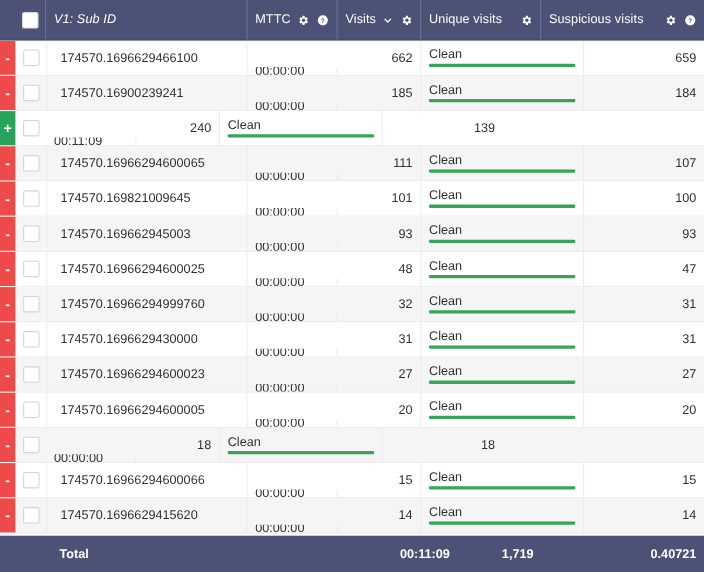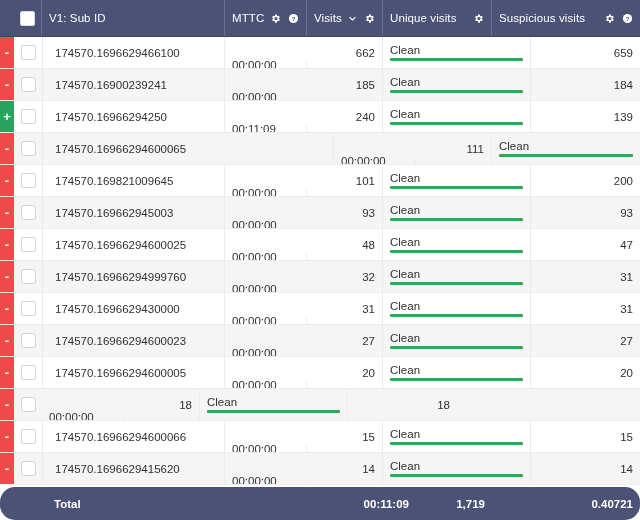--- a/index.html
+++ b/index.html
@@ -55,21 +55,21 @@
   }
   .th:last-child { border-right: none; }
 
   .th-flag { width: 14px; flex: 0 0 14px; padding: 0; border-right: none; }
   .th-check {
     width: 28px; flex: 0 0 28px;
     justify-content: center;
     border-right: 1px solid #6a7094;
     padding: 0;
   }
-  .th-subid { flex: 1 1 auto; }
+  .th-subid { flex: 1 1 auto; font-style: italic; }
   .th-mttc  { width: 82px;  flex: 0 0 82px; }
   .th-visits{ width: 76px;  flex: 0 0 76px; }
   .th-susp  { width: 148px; flex: 0 0 148px; }
   .th-uniq  { width: 109px; flex: 0 0 109px; }
 
   .th .label { margin-right: auto; }
   .th .icons { display: flex; align-items: center; gap: 7px; }
 
   .hdr-check {
     width: 13px; height: 13px;
@@ -162,21 +162,20 @@
   }
 
   
   .tfoot {
     display: flex;
     height: 33px;
     flex: 0 0 33px;
     background: #4b5275;
     color: #ffffff;
     align-items: stretch;
-    border-radius: 15px;
   }
   .tf {
     display: flex;
     align-items: center;
     box-sizing: border-box;
     font-size: 11.5px;
     font-weight: 700;
     padding: 0 7px;
     white-space: nowrap;
     overflow: hidden;
@@ -296,55 +295,55 @@
             <span class="susp-label">Clean</span>
             <span class="susp-bar" style="width: calc(100% - 14px);"></span>
           </div>
           <div class="td td-uniq">184</div>
         </div>
         <div class="tr">
           <div class="td td-flag flag-pos">+</div>
           <div class="td td-check">
             <span class="row-check"></span>
           </div>
-          <div class="td td-subid">174570.16966294250</div>
           <div class="td td-mttc">00:11:09</div>
           <div class="td td-visits">240</div>
           <div class="td td-susp">
             <span class="susp-label">Clean</span>
             <span class="susp-bar" style="width: calc(100% - 14px);"></span>
           </div>
           <div class="td td-uniq">139</div>
         </div>
         <div class="tr alt">
           <div class="td td-flag flag-neg">-</div>
           <div class="td td-check">
             <span class="row-check"></span>
           </div>
           <div class="td td-subid">174570.16966294600065</div>
           <div class="td td-mttc">00:00:00</div>
           <div class="td td-visits">111</div>
           <div class="td td-susp">
             <span class="susp-label">Clean</span>
             <span class="susp-bar" style="width: calc(100% - 14px);"></span>
           </div>
+          <div class="td td-uniq">107</div>
         </div>
         <div class="tr">
           <div class="td td-flag flag-neg">-</div>
           <div class="td td-check">
             <span class="row-check"></span>
           </div>
           <div class="td td-subid">174570.169821009645</div>
           <div class="td td-mttc">00:00:00</div>
           <div class="td td-visits">101</div>
           <div class="td td-susp">
             <span class="susp-label">Clean</span>
             <span class="susp-bar" style="width: calc(100% - 14px);"></span>
           </div>
-          <div class="td td-uniq">200</div>
+          <div class="td td-uniq">100</div>
         </div>
         <div class="tr alt">
           <div class="td td-flag flag-neg">-</div>
           <div class="td td-check">
             <span class="row-check"></span>
           </div>
           <div class="td td-subid">174570.169662945003</div>
           <div class="td td-mttc">00:00:00</div>
           <div class="td td-visits">93</div>
           <div class="td td-susp">

